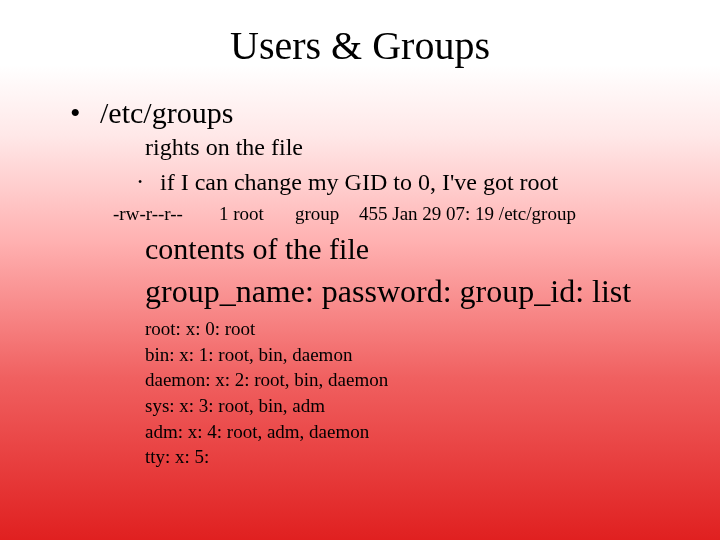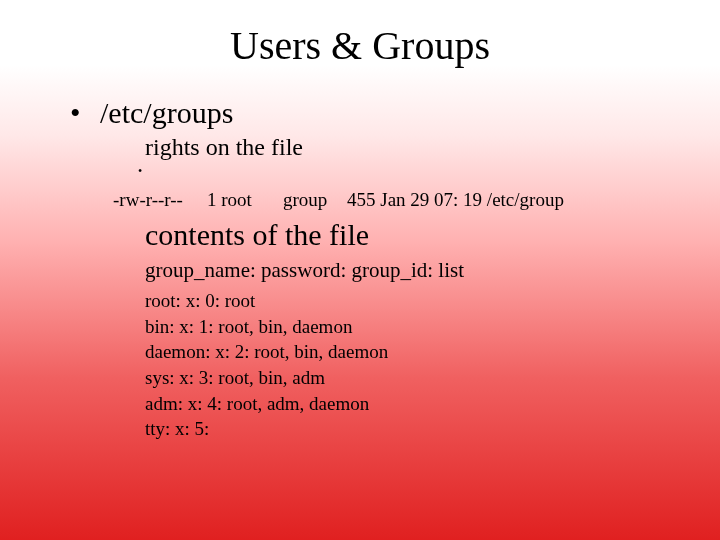--- a/index.html
+++ b/index.html
@@ -69,33 +69,33 @@
       line-height: 1.2;
     }
     .perm-line {
       padding-left: 43px;
       font-size: 19px;
       display: flex;
       gap: 4px;
       margin-bottom: 6px;
     }
     .perm-perms { width: 90px; }
-    .perm-links { width: 72px; }
+    .perm-links { width: 72px; margin-left: 12px; }
     .perm-group { width: 60px; }
     .perm-rest { }
     .section-heading {
       padding-left: 75px;
       font-size: 30px;
       line-height: 1.2;
       margin-top: 4px;
       margin-bottom: 4px;
     }
     .format-line {
       padding-left: 75px;
-      font-size: 21px;
+      font-size: 32px;
       line-height: 1.3;
       margin-bottom: 4px;
     }
     .entry-line {
       padding-left: 75px;
       font-size: 19px;
       line-height: 1.35;
     }
   </style>
 </head>
@@ -107,20 +107,21 @@
 
   <div class="bullet-row">
     <span class="bullet-dot">•</span>
     <span class="bullet-text">/etc/groups</span>
   </div>
 
   <div class="indent1">rights on the file</div>
 
   <div class="sub-bullet-row">
     <span class="sub-bullet-dot">•</span>
+    <span class="sub-bullet-text">if I can change my GID to 0, I've got  root</span>
   </div>
 
   <div class="perm-line">
     <span class="perm-perms">-rw-r--r--</span>
     <span class="perm-links">1 root</span>
     <span class="perm-group">group</span>
     <span class="perm-rest">455 Jan 29 07: 19 /etc/group</span>
   </div>
 
   <div class="section-heading">contents of the file</div>

